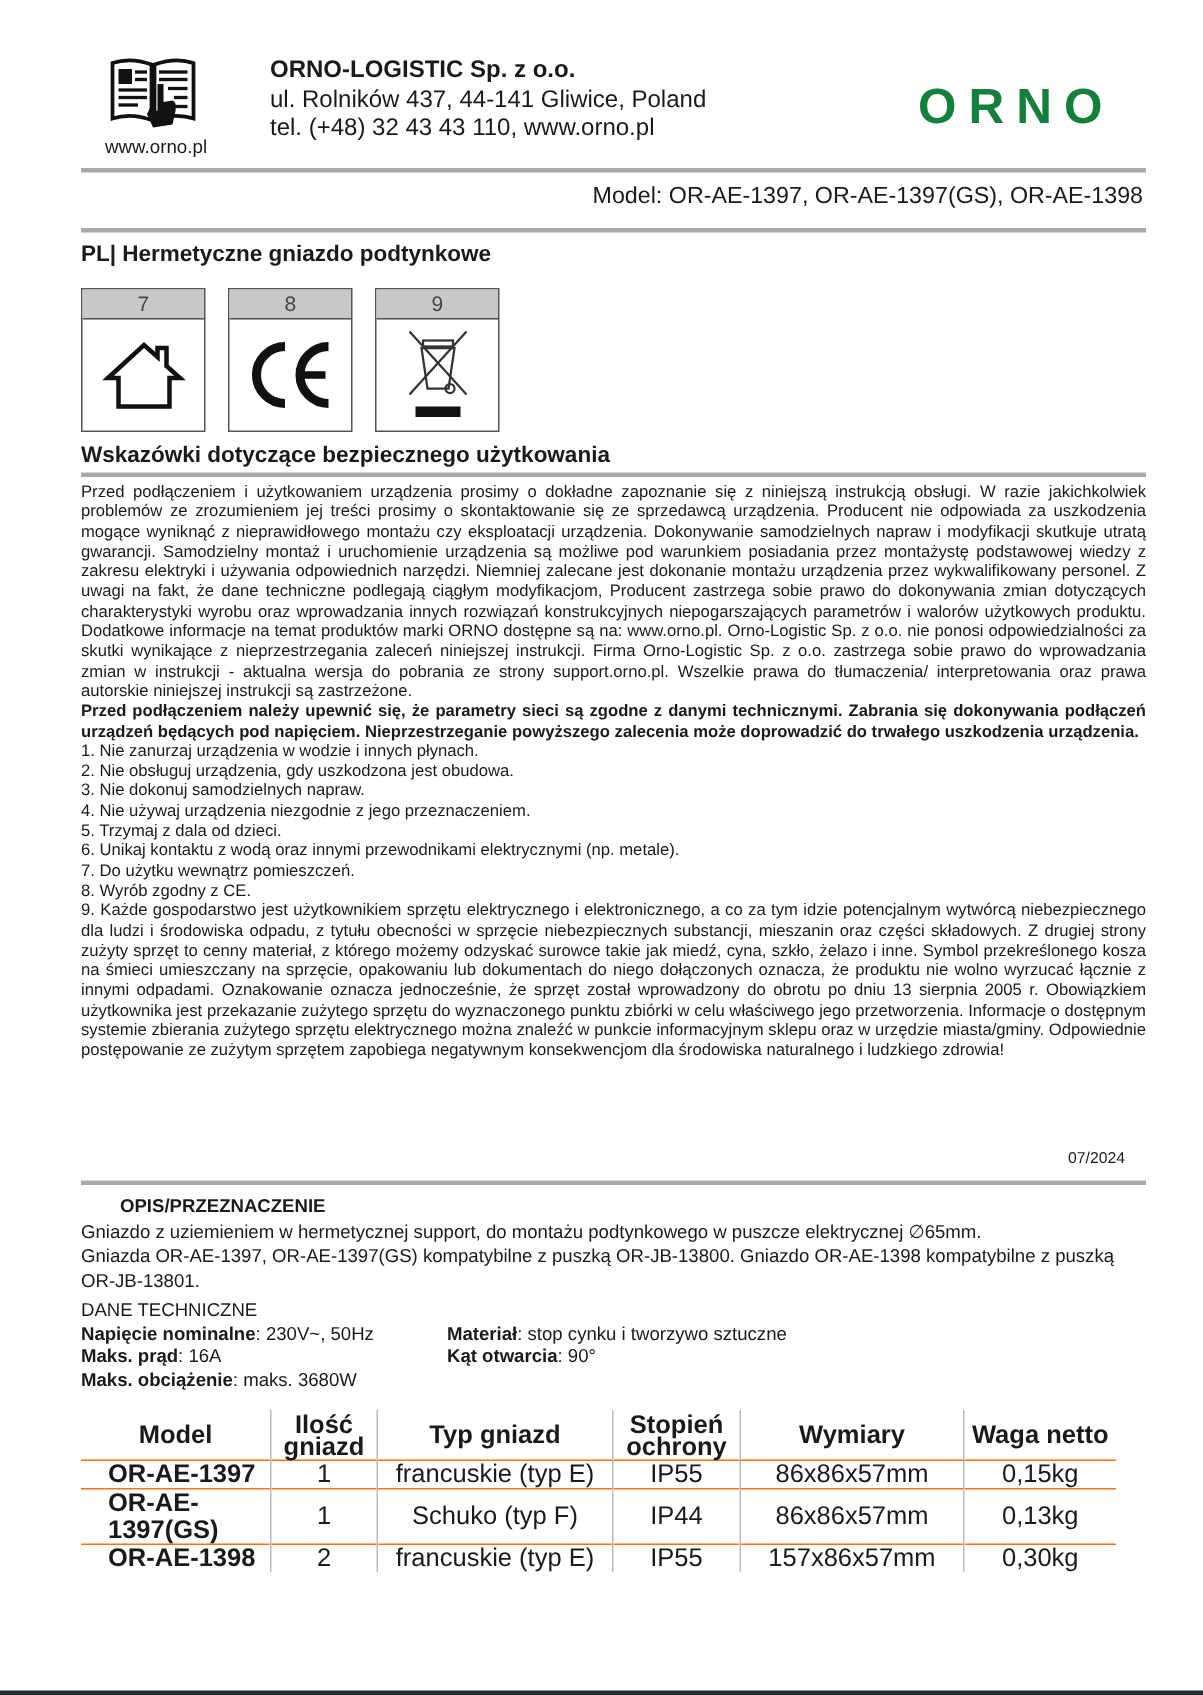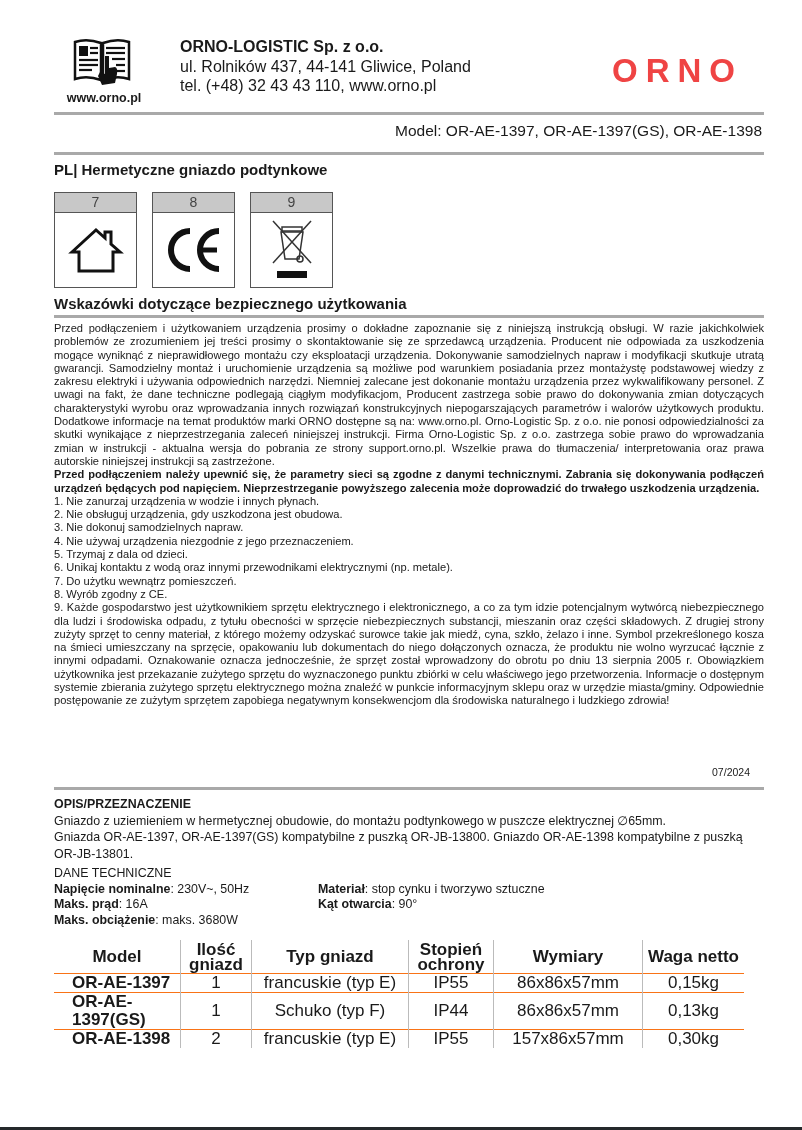--- a/index.html
+++ b/index.html
@@ -3,47 +3,47 @@
 <meta charset="utf-8">
 <style>
   html, body { margin: 0; padding: 0; background: #ffffff; }
   body { width: 802px; height: 1130px; position: relative; overflow: hidden;
          font-family: "Liberation Sans", sans-serif; color: #1a1a1a; }
   .abs { position: absolute; }
   .hr { position: absolute; left: 54px; width: 710px; height: 3px; background: #a9a9a9; }
 
   
   .logo-icon { left: 72px; top: 36px; width: 60px; height: 52px; }
-  .logo-url { left: 58px; top: 91px; width: 92px; text-align: center; font-weight: bold; font-size: 12.5px; }
+  .logo-url { left: 58px; top: 91px; width: 92px; text-align: center; font-weight: normal; font-size: 12.5px; }
   .company { left: 180px; top: 37px; font-size: 16px; line-height: 19.5px; }
   .company .name { font-weight: bold; }
-  .brand { left: 612px; top: 52px; font-weight: bold; font-size: 33px; letter-spacing: 8px; color: #ef4444; }
+  .brand { left: 612px; top: 52px; font-weight: bold; font-size: 33px; letter-spacing: 8px; color: #15803d; }
   .model { right: 40px; top: 122px; font-weight: normal; font-size: 15.5px; }
 
   .pl-title { left: 54px; top: 161px; font-weight: bold; font-size: 15px; }
   .symbols { left: 54px; top: 192px; display: flex; gap: 15px; }
   .sym { width: 83px; height: 96px; border: 1.5px solid #555; box-sizing: border-box; }
   .sym .num { height: 19px; background: #c8c8c8; border-bottom: 1.5px solid #555; text-align: center;
               font-size: 14px; line-height: 19px; color: #444; }
   .sym .glyph { height: 74px; display: flex; align-items: center; justify-content: center; }
   .safety-title { left: 54px; top: 295px; font-weight: bold; font-size: 15px; }
 
   .body-text { left: 54px; top: 322px; width: 710px; font-size: 11.1px; line-height: 13.3px; text-align: justify; }
   .body-text p { margin: 0; }
   .body-text .bold { font-weight: bold; }
   .list { margin: 0; padding: 0; list-style: none; }
   .list li { margin: 0; }
   .date { right: 52px; top: 766px; font-size: 10.5px; }
 
   .opis { left: 54px; top: 796px; width: 712px; font-size: 12.4px; line-height: 16.5px; }
-  .opis .h { font-weight: bold; font-size: 12.4px; }
+  .opis .h { font-weight: bold; font-size: 12.4px; margin-left: 26px; }
   .tech { left: 54px; top: 866px; font-size: 12.4px; line-height: 15.5px; }
   .tech .h { font-weight: normal; }
   .tech .row { display: flex; }
-  .tech .c1 { width: 264px; }
+  .tech .c1 { width: 244px; }
   .tech b { font-weight: bold; }
 
   table.spec { position: absolute; left: 54px; top: 940px; width: 690px; border-collapse: collapse; font-size: 17px; }
   table.spec th { font-weight: bold; text-align: center; padding: 0 4px; height: 33px; line-height: 15px;
                   border-left: 1px solid #bbb; }
   table.spec th:first-child { border-left: none; }
   table.spec td { text-align: center; height: 18px; line-height: 18px; padding: 0 4px;
                   border-top: 1px solid #f97316; border-left: 1px solid #bbb; }
   table.spec td:first-child { border-left: none; font-weight: bold; text-align: left; padding-left: 18px; }
   .bottom-bar { left: 0; top: 1127px; width: 802px; height: 3px; background: #25292b; }
@@ -136,21 +136,21 @@
     <li>8. Wyrób zgodny z CE.</li>
     <li>9. Każde gospodarstwo jest użytkownikiem sprzętu elektrycznego i elektronicznego, a co za tym idzie potencjalnym wytwórcą niebezpiecznego dla ludzi i środowiska odpadu, z tytułu obecności w sprzęcie niebezpiecznych substancji, mieszanin oraz części składowych. Z drugiej strony zużyty sprzęt to cenny materiał, z którego możemy odzyskać surowce takie jak miedź, cyna, szkło, żelazo i inne. Symbol przekreślonego kosza na śmieci umieszczany na sprzęcie, opakowaniu lub dokumentach do niego dołączonych oznacza, że produktu nie wolno wyrzucać łącznie z innymi odpadami. Oznakowanie oznacza jednocześnie, że sprzęt został wprowadzony do obrotu po dniu 13 sierpnia 2005 r. Obowiązkiem użytkownika jest przekazanie zużytego sprzętu do wyznaczonego punktu zbiórki w celu właściwego jego przetworzenia. Informacje o dostępnym systemie zbierania zużytego sprzętu elektrycznego można znaleźć w punkcie informacyjnym sklepu oraz w urzędzie miasta/gminy. Odpowiednie postępowanie ze zużytym sprzętem zapobiega negatywnym konsekwencjom dla środowiska naturalnego i ludzkiego zdrowia!</li>
   </ul>
 </div>
 <div class="abs date">07/2024</div>
 
 <div class="hr" style="top:787px;"></div>
 
 <div class="abs opis">
   <div class="h">OPIS/PRZEZNACZENIE</div>
-  <div>Gniazdo z uziemieniem w hermetycznej obudowie, do montażu podtynkowego w puszcze elektrycznej ∅65mm.</div>
+  <div>Gniazdo z uziemieniem w hermetycznej support, do montażu podtynkowego w puszcze elektrycznej ∅65mm.</div>
   <div>Gniazda OR-AE-1397, OR-AE-1397(GS) kompatybilne z puszką OR-JB-13800. Gniazdo OR-AE-1398 kompatybilne z puszką OR-JB-13801.</div>
 </div>
 
 <div class="abs tech">
   <div class="h">DANE TECHNICZNE</div>
   <div class="row">
     <div class="c1"><b>Napięcie nominalne</b><span>: 230V~, 50Hz</span></div>
     <div><b>Materiał</b><span>: stop cynku i tworzywo sztuczne</span></div>
   </div>
   <div class="row">

